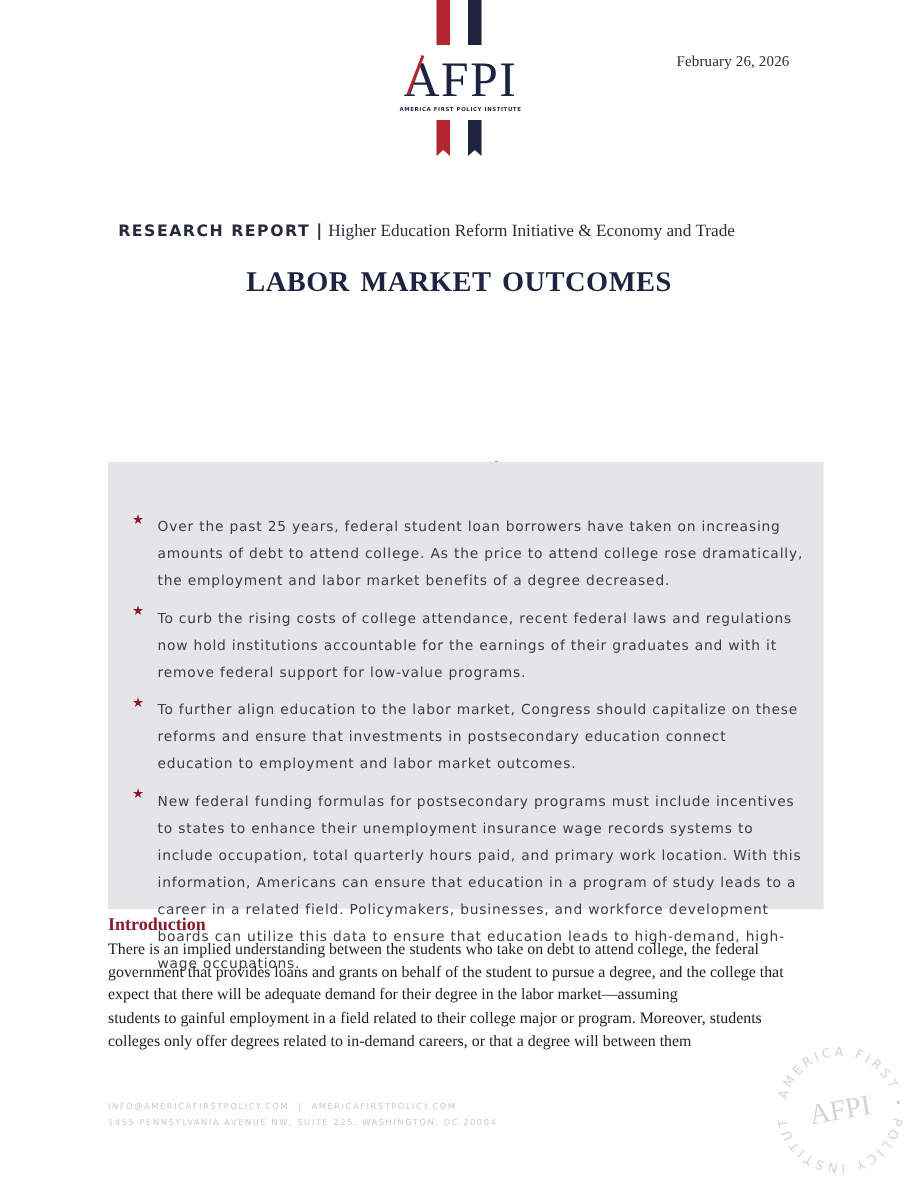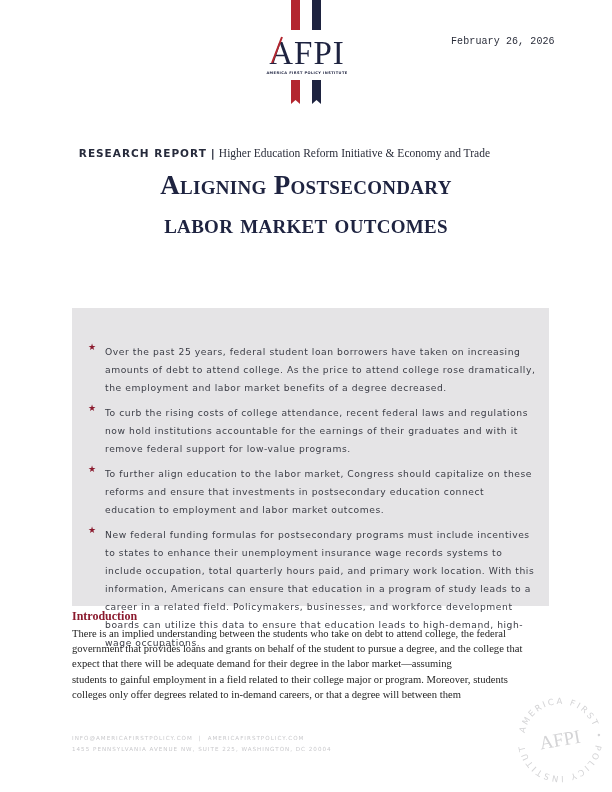--- a/index.html
+++ b/index.html
@@ -2,21 +2,21 @@
 <html><head>
   <meta charset="utf-8">
   <style>
     html, body { margin: 0; padding: 0; }
     body {
       width: 612px; height: 792px; background: #ffffff; position: relative; overflow: hidden;
       font-family: "Liberation Serif", serif; color: #1e2233;
     }
     .logo { position: absolute; left: 262px; top: 0; width: 90px; height: 108px; }
     .date {
-      position: absolute; left: 451px; top: 36px; font-family: Liberation Mono, monospace;
+      position: absolute; left: 451px; top: 36px; font-family: Liberation Serif, serif;
       font-size: 10px; color: #2a2d3a; letter-spacing: 0.1px;
     }
     .report-line {
       position: absolute; left: 0; width: 490px; top: 147px; text-align: right; font-size: 11px;
     }
     .report-kind {
       font-family: "DejaVu Sans", sans-serif; font-weight: bold; font-size: 10.5px;
       letter-spacing: 1px; color: #262a3b;
     }
     .report-sep { font-family: "DejaVu Sans", sans-serif; font-weight: bold; margin: 0 4px; color: #262a3b; }
@@ -74,21 +74,20 @@
   </svg>
 </div>
 
 <div class="date">February 26, 2026</div>
 
 <div class="report-line">
   <span class="report-kind">RESEARCH REPORT</span><span class="report-sep">|</span><span class="report-topic">Higher Education Reform Initiative &amp; Economy and Trade</span>
 </div>
 
 <h1 class="title" style="margin:0;">
-  <div>Aligning Postsecondary</div>
   <div>labor market outcomes</div>
 </h1>
 
 <div class="author">Jay Menees, Ph.D.</div>
 
 <div class="summary-box">
   <ul class="bullets">
     <li class="bullet">
       <span class="star">★</span>
       <span class="bullet-text">Over the past 25 years, federal student loan borrowers have taken on increasing amounts of debt to attend college. As the price to attend college rose dramatically, the employment and labor market benefits of a degree decreased.</span>

